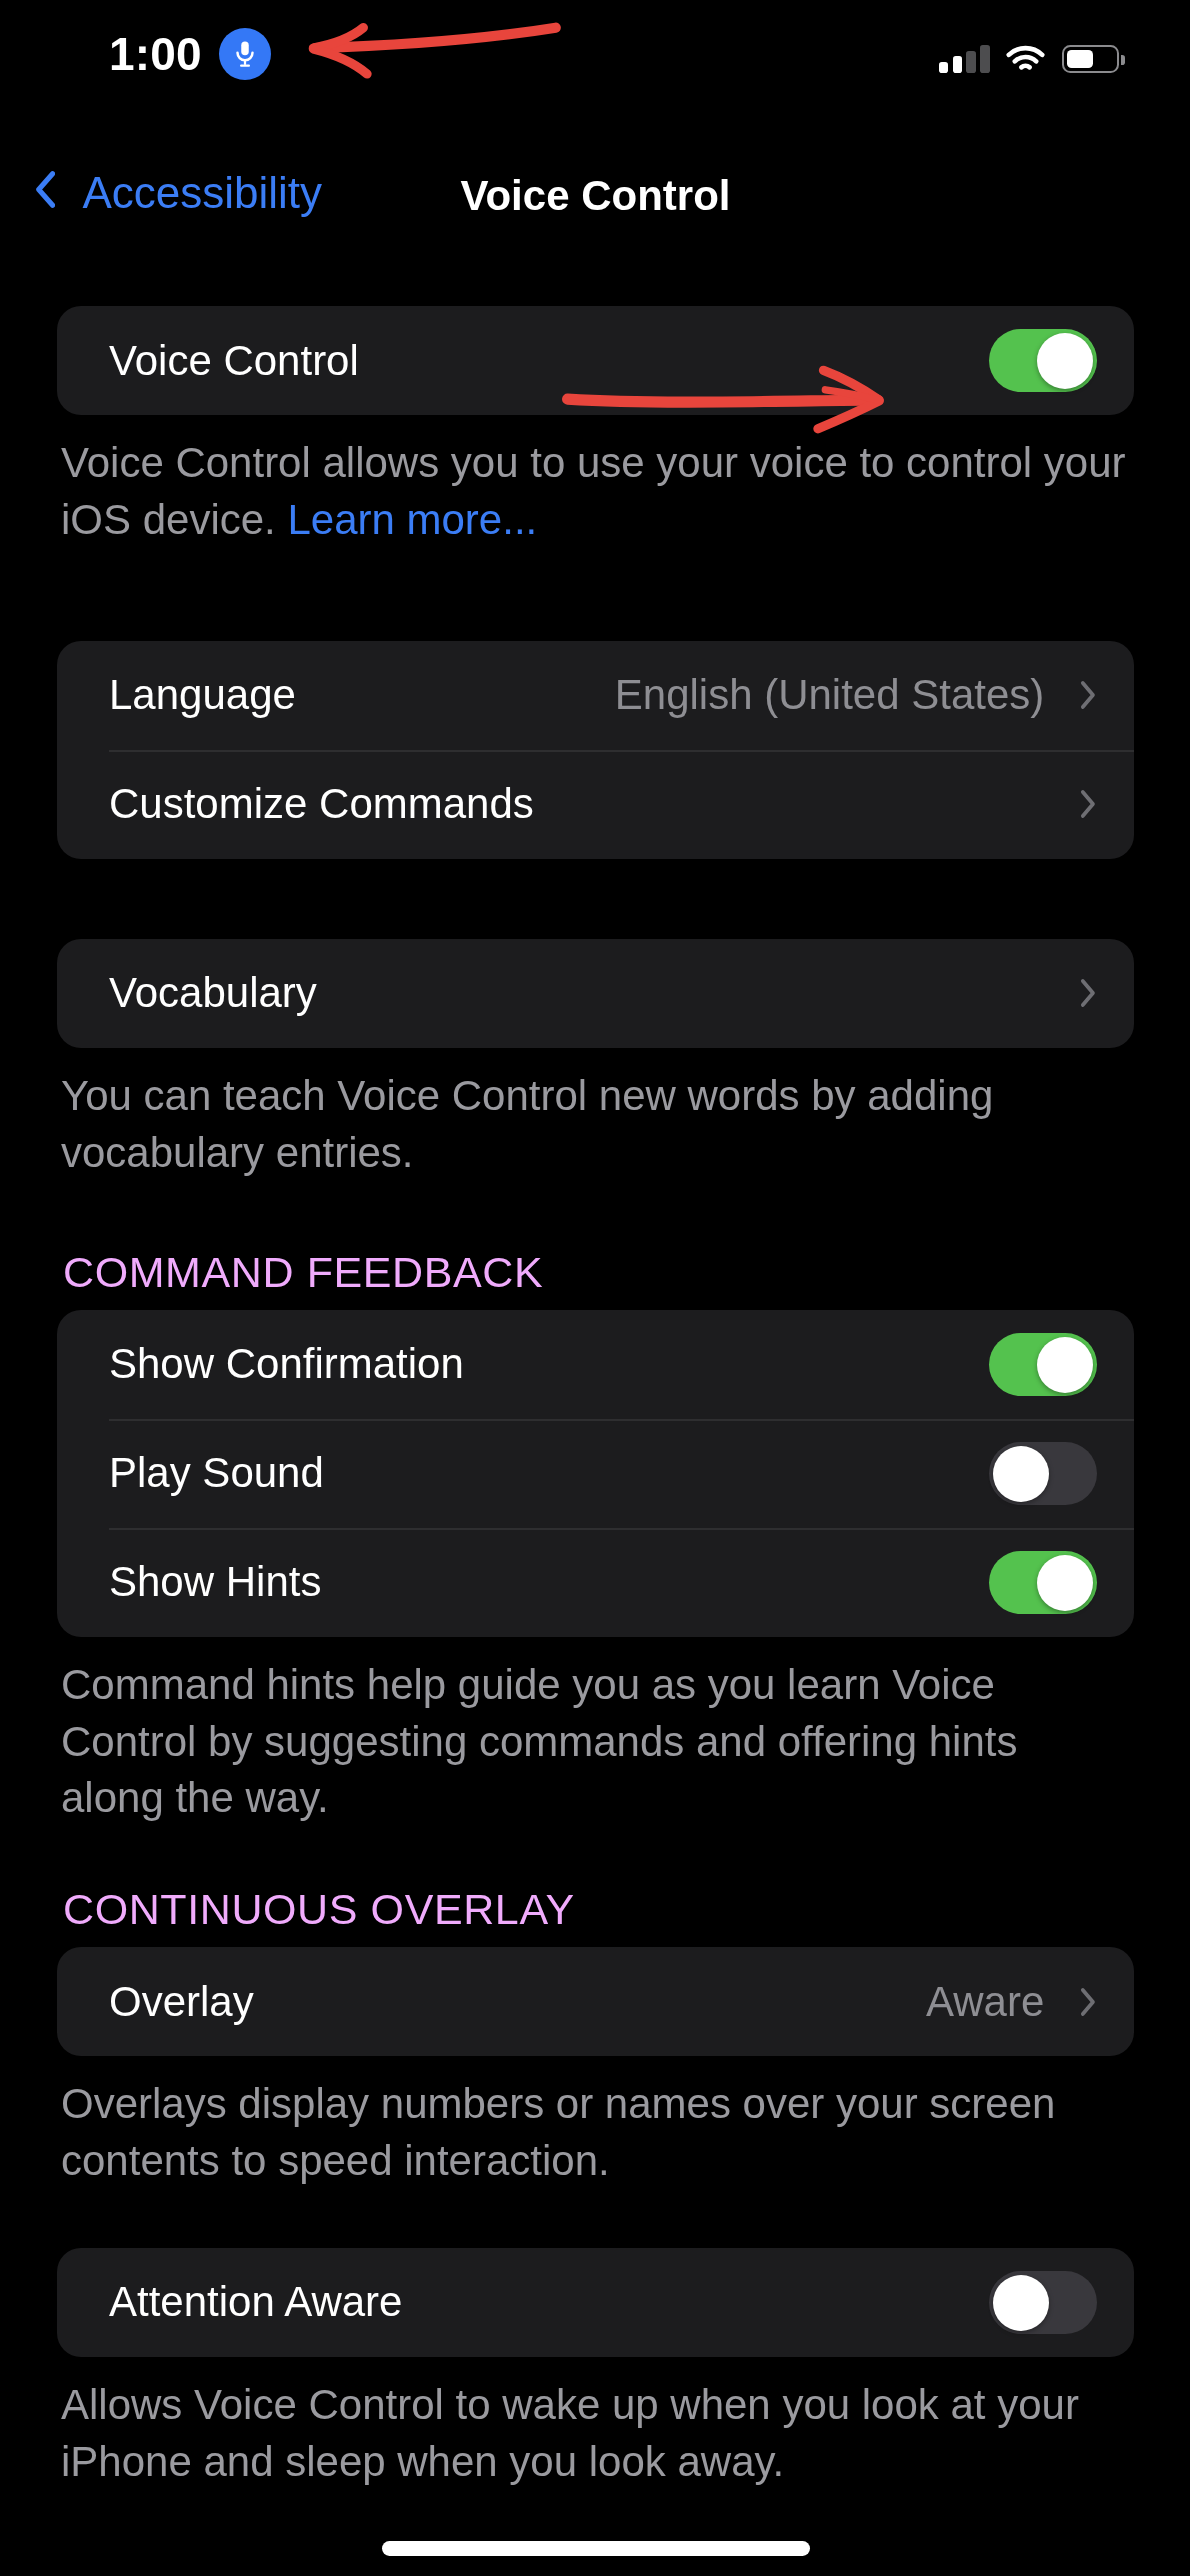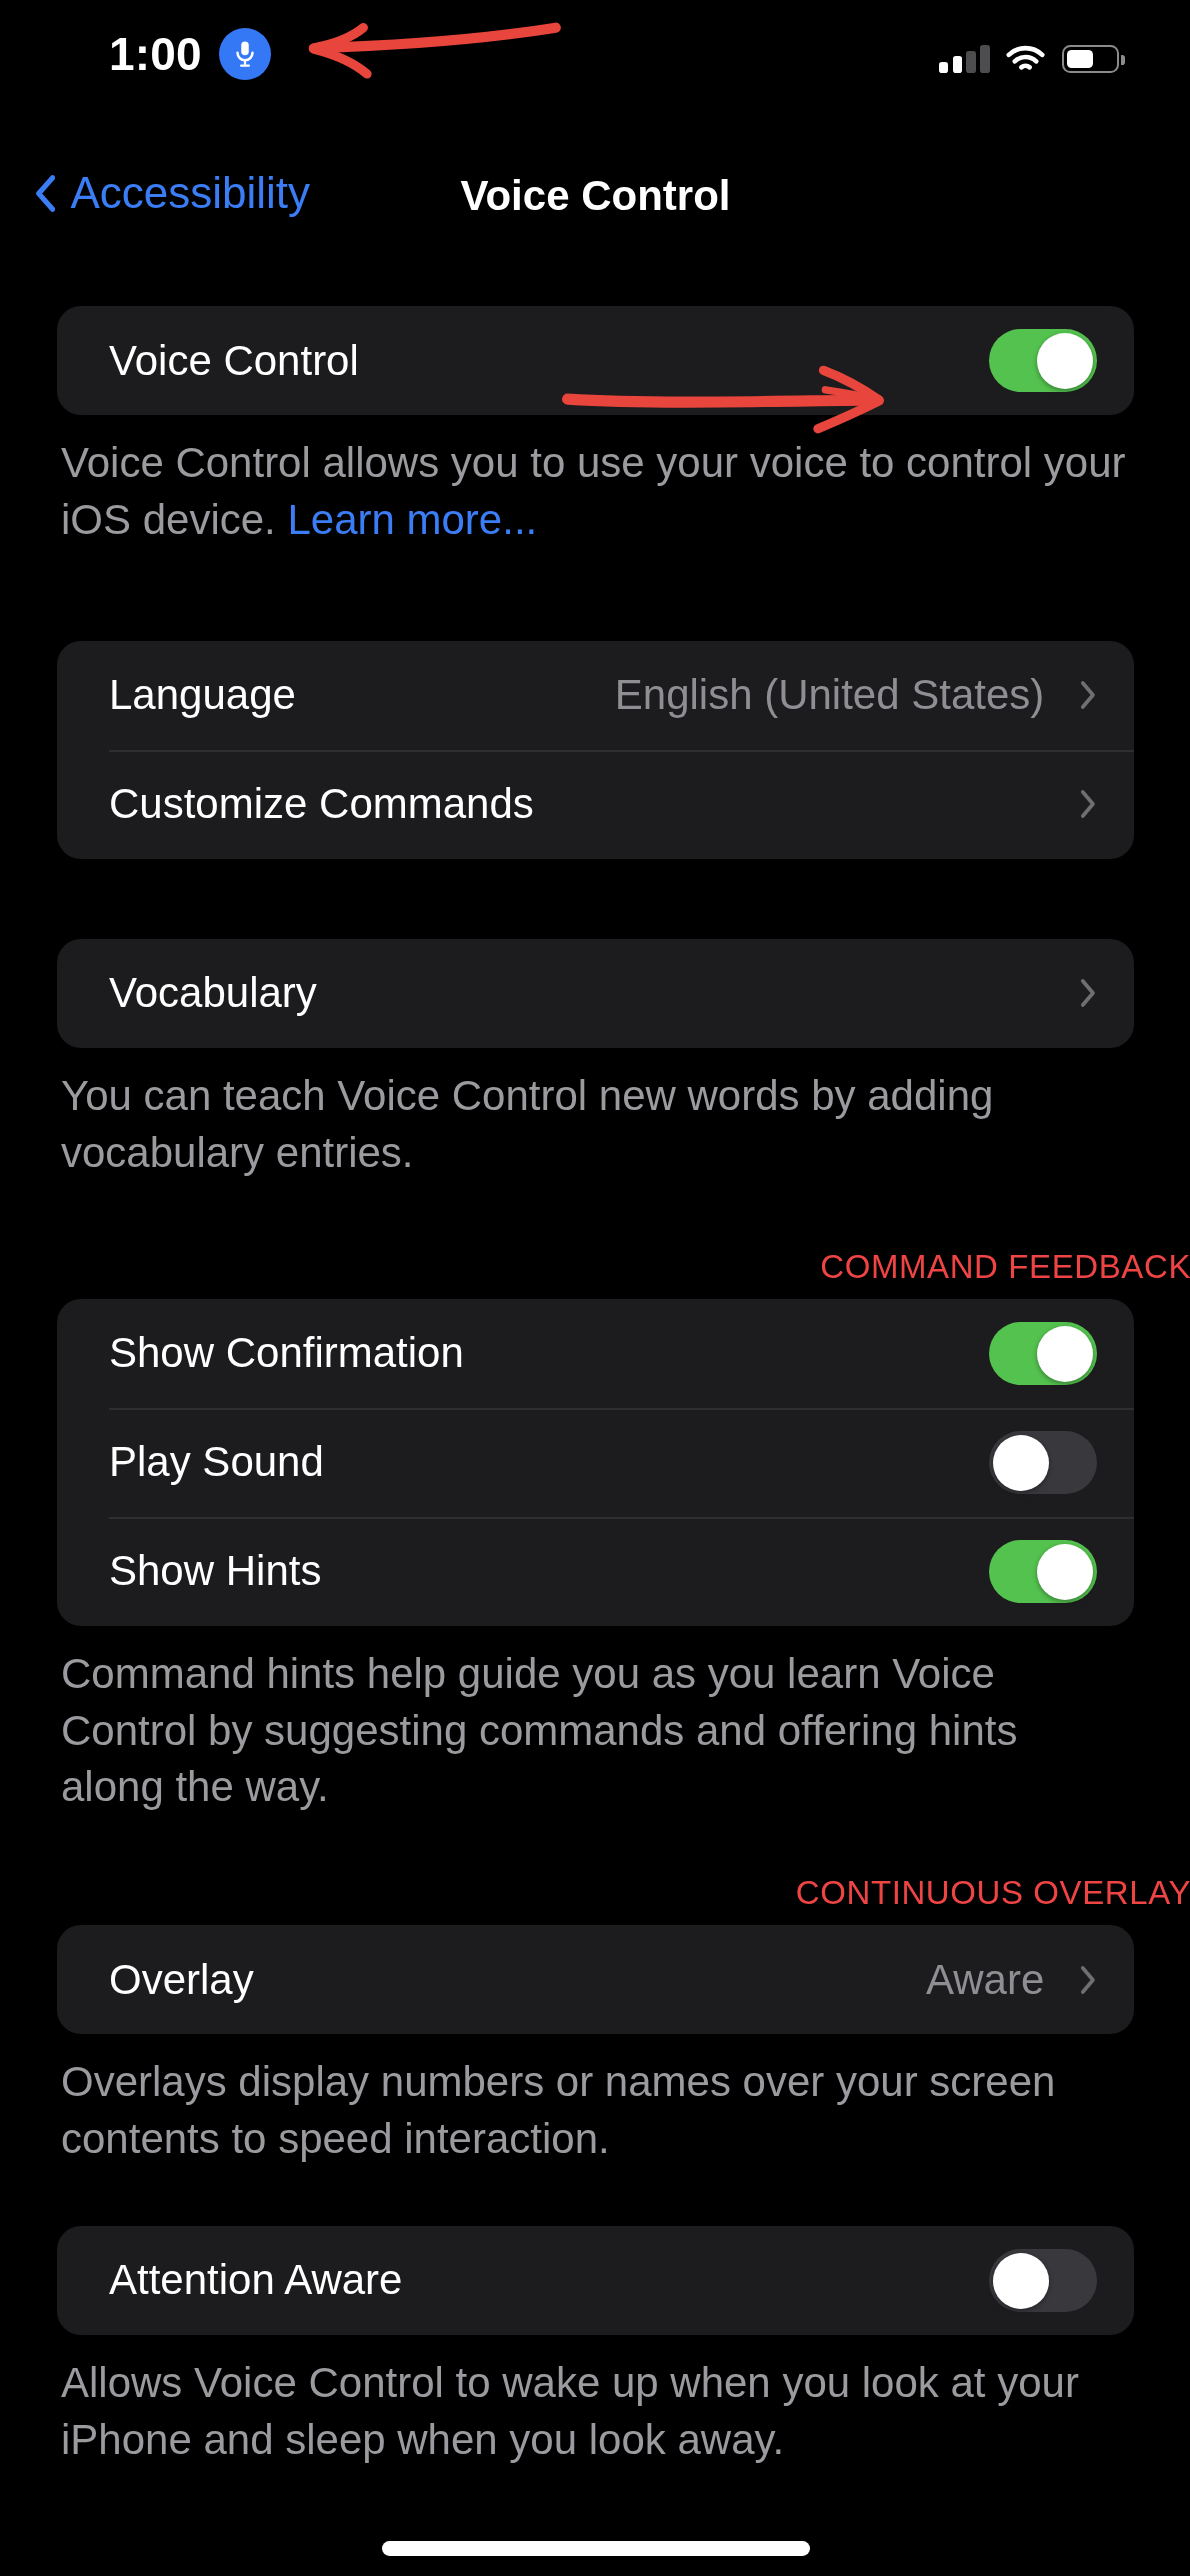--- a/index.html
+++ b/index.html
@@ -59,21 +59,21 @@
   .battery .fill {
     height:100%; background:#fff; border-radius:4.6px;
   }
 
   
   .navbar {
     position:absolute; top:158px; left:0; right:0; height:89px;
   }
   .back {
     position:absolute; left:35px; top:13px;
-    display:flex; align-items:center; gap:15px;
+    display:flex; gap:27px;
     color:#3B7DF5; cursor:pointer;
   }
   .back .chev { width:20.4px; height:37px; display:block; }
   .back-label { font-size:44px; color:#3B7DF5; line-height:1; }
   .nav-title {
     position:absolute; left:0; right:0; top:16.7px;
     text-align:center; font-size:42px; font-weight:700; color:#fff;
     line-height:1;
   }
 
@@ -125,23 +125,22 @@
   .toggle.on .knob { left:48px; }
 
   .footer-text {
     margin:20.4px 61px 0 61px;
     font-size:42px; line-height:1.34; color:#9A9A9F;
   }
   .footer-text .link { color:#3B7DF5; }
 
   .group-header {
     margin:0 0 13px 63px;
-    font-size:33px; letter-spacing:0.6px; color:#ef4444;
+    font-size:43px; letter-spacing:0.6px; color:#f0abfc;
     text-transform:uppercase;
-    text-align:right;
   }
   .sp-64 { height:59px; }
   .sp-72 { height:67px; }
   .sp-86 { height:80px; }
   .sp-100 { height:93px; }
 
   
   .annot { position:absolute; pointer-events:none; }
   .annot-arrow-status { left:278px; top:11px; width:315px; height:74px; }
   .annot-arrow-toggle { left:547px; top:362px; width:362px; height:102px; }

